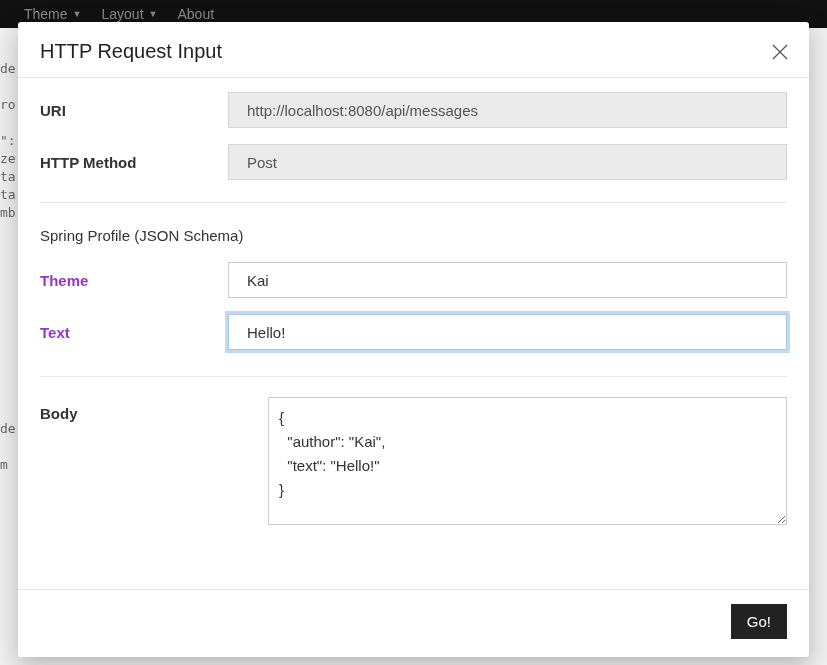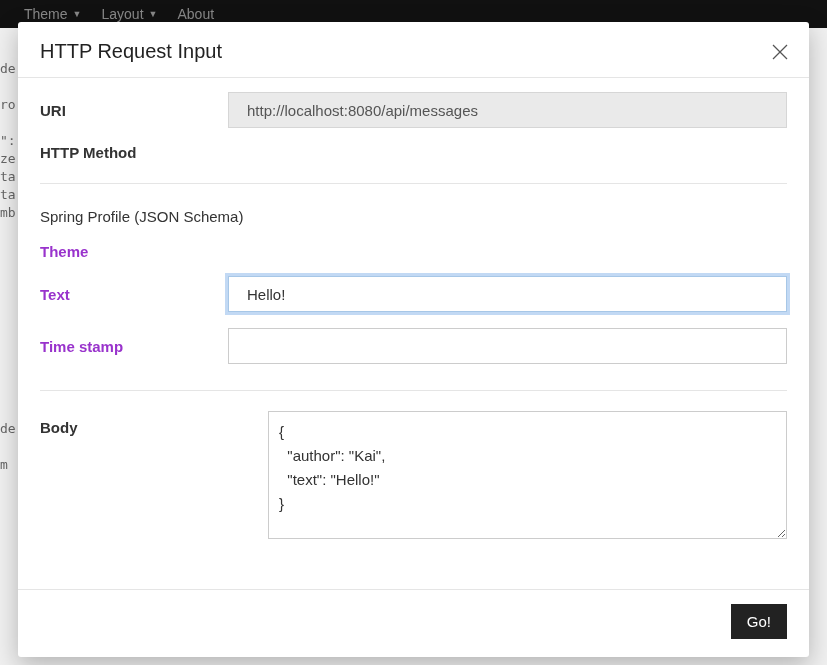--- a/index.html
+++ b/index.html
@@ -121,39 +121,37 @@
 
   <div class="modal-body">
 
     <div class="form-row">
       <div class="form-label">URI</div>
       <input class="form-control readonly" readonly="" value="http://localhost:8080/api/messages" style="">
     </div>
 
     <div class="form-row">
       <div class="form-label">HTTP Method</div>
+      <input class="form-control readonly" readonly="" value="Post" style="">
     </div>
 
     <hr class="hr">
 
     <div class="section-header">Spring Profile (JSON Schema)</div>
 
     <div class="form-row">
       <div class="form-label purple">Theme</div>
+      <input class="form-control" value="Kai" style="">
     </div>
 
     <div class="form-row">
       <div class="form-label purple">Text</div>
       <input class="form-control focused" value="Hello!" style="">
     </div>
 
-    <div class="form-row">
-      <div class="form-label purple">Time stamp</div>
-      <input class="form-control" value="" style="">
-    </div>
 
     <hr class="hr2">
 
     <div class="form-row align-top">
       <div class="form-label" style="padding-top:8px">Body</div>
       <textarea class="form-textarea" style="">{
   "author": "Kai",
   "text": "Hello!"
 }</textarea>
     </div>

